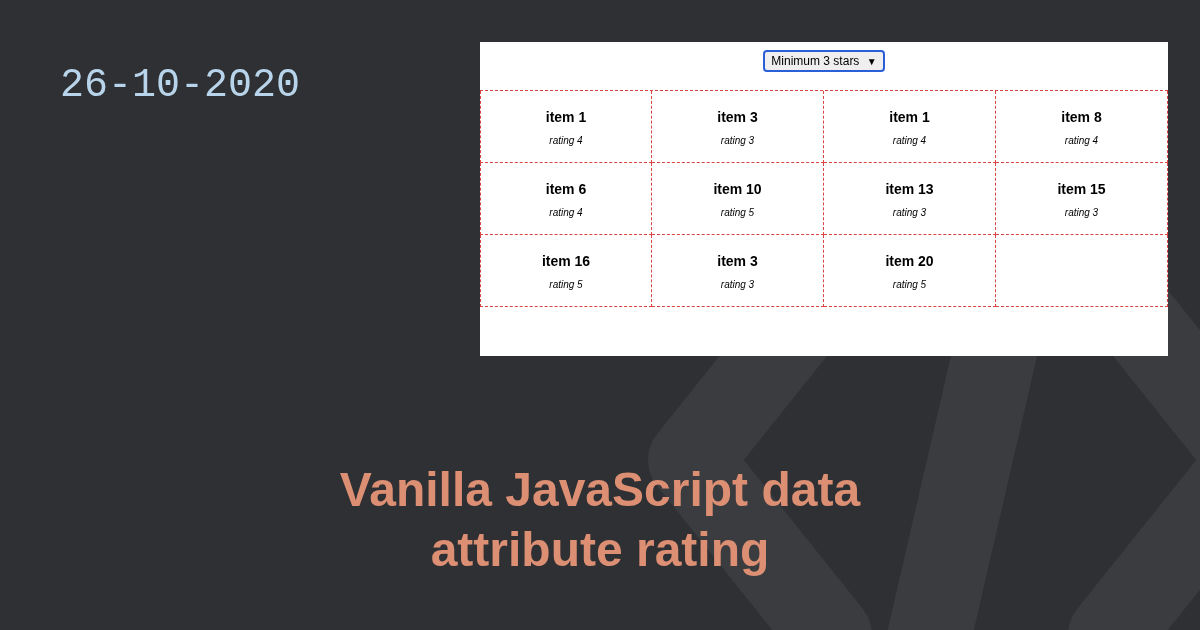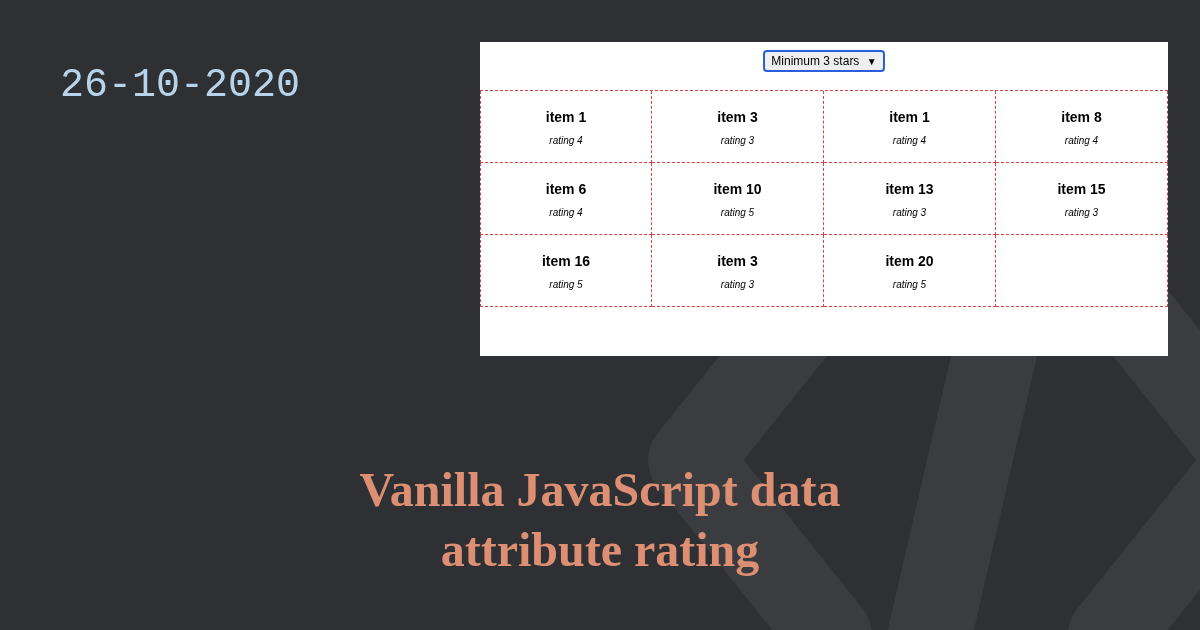--- a/index.html
+++ b/index.html
@@ -95,21 +95,21 @@
       position: absolute;
       bottom: 50px;
       left: 0;
       right: 0;
       text-align: center;
       font-size: 48px;
       font-weight: 700;
       color: #dd8f74;
       line-height: 1.25;
       z-index: 2;
-      font-family: Liberation Serif, serif;
+      font-family: Liberation Sans, sans-serif;
     }
   </style>
 </head>
 <body>
 
 <svg class="bg-shape" viewBox="0 0 200 200">
   <path d="M 60 50 L 20 100 L 60 150" stroke="#3a3c40" stroke-width="24" fill="none" stroke-linecap="round" stroke-linejoin="round"></path>
   <path d="M 140 50 L 180 100 L 140 150" stroke="#3a3c40" stroke-width="24" fill="none" stroke-linecap="round" stroke-linejoin="round"></path>
   <path d="M 115 35 L 85 165" stroke="#3a3c40" stroke-width="24" fill="none" stroke-linecap="round"></path>
 </svg>

